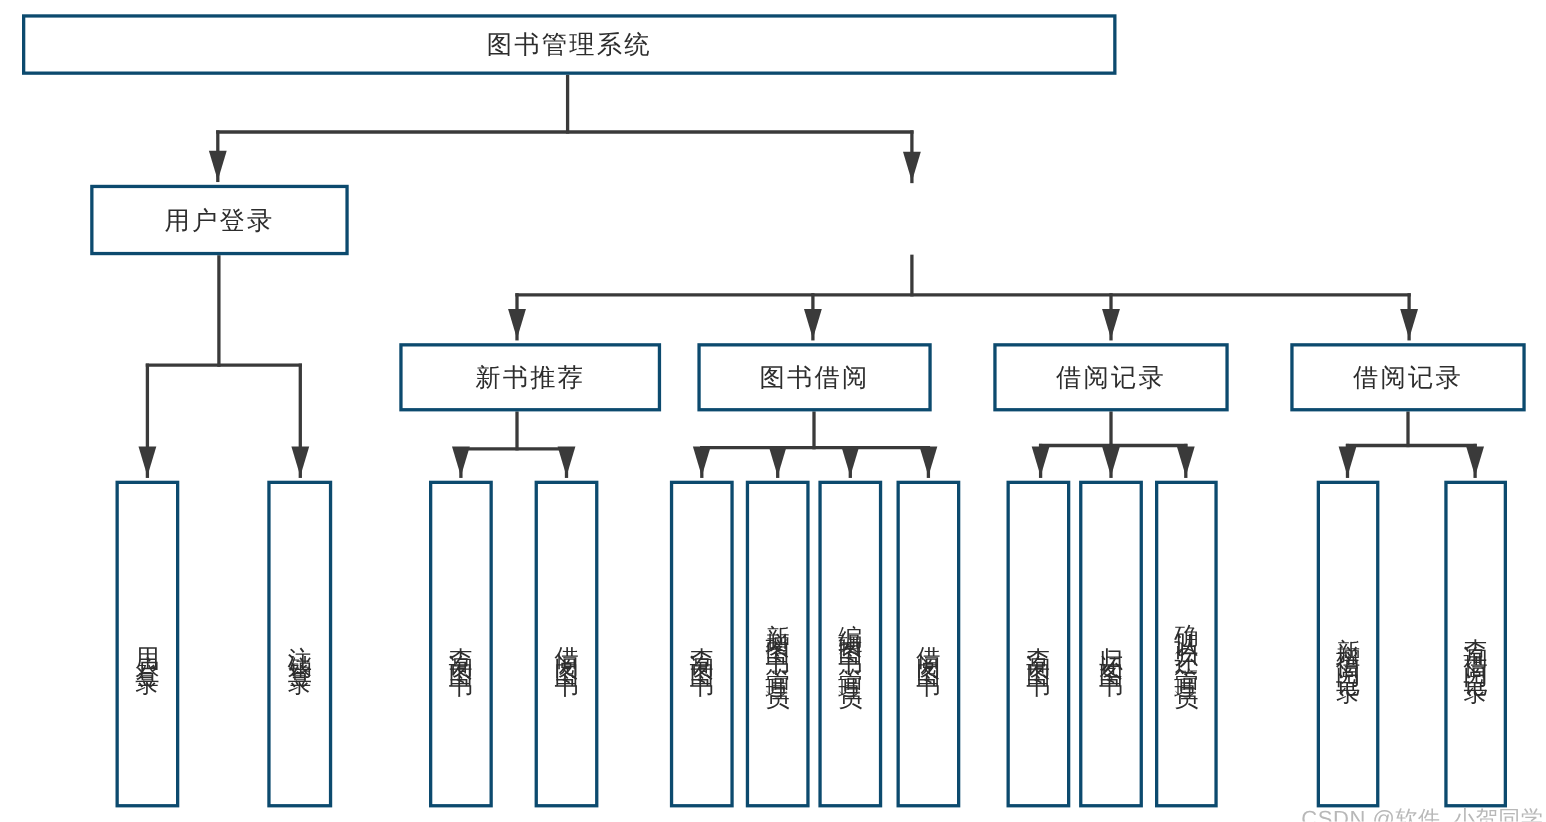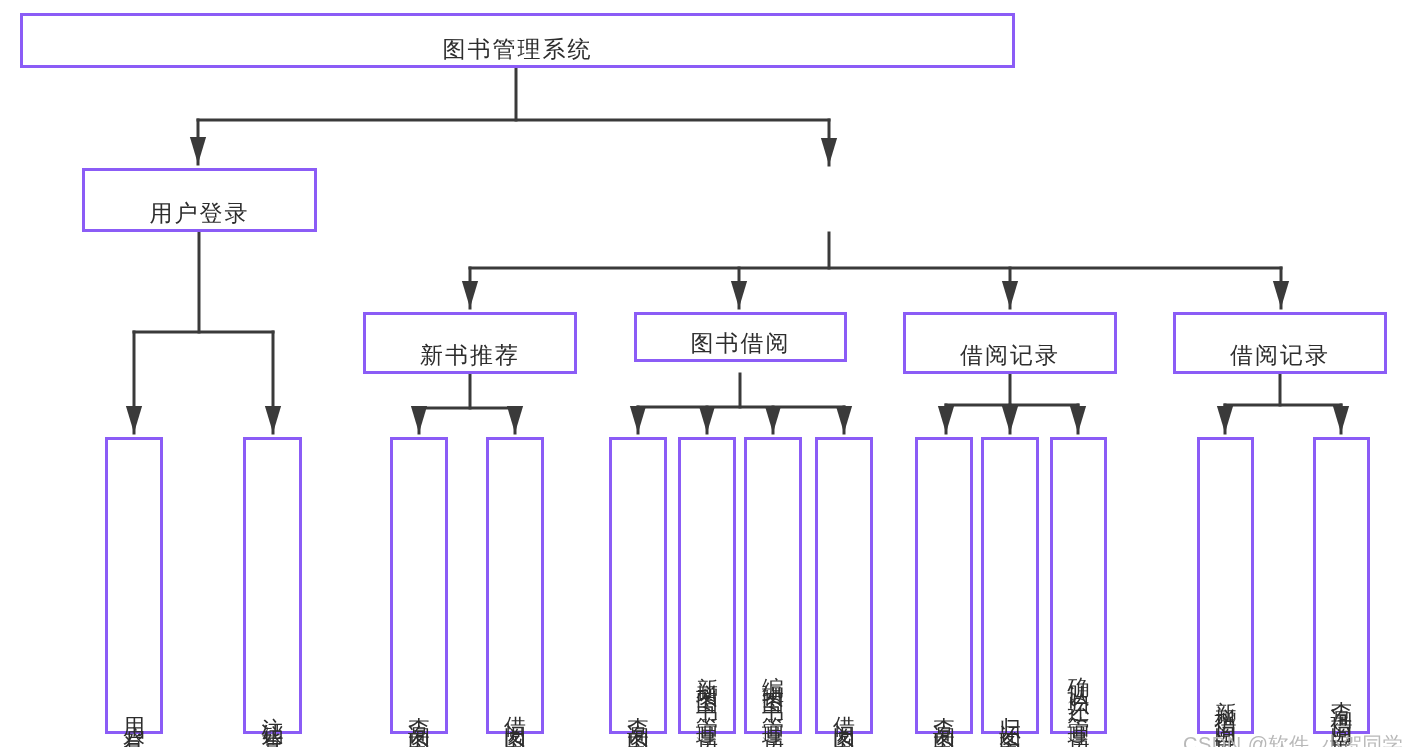--- a/index.html
+++ b/index.html
@@ -22,24 +22,24 @@
     z-index: 1;
   }
   .connectors line {
     stroke: #3a3a3a;
     stroke-width: 3;
     stroke-linecap: square;
   }
   .node {
     position: absolute;
     box-sizing: border-box;
-    border: 3px solid #8b5cf6;
+    border: 3px solid #0c4a6e;
     background: #ffffff;
     display: flex;
-    align-items: flex-end;
+    align-items: center;
     justify-content: center;
     color: #2d2d2d;
     z-index: 2;
   }
   .node.h span {
     font-size: 23px;
     letter-spacing: 2px;
     white-space: nowrap;
   }
   .node.leaf {
@@ -120,24 +120,24 @@
   </svg>
 
   <div class="node h" style="left:20px; top:13px; width:995px; height:55px;">
     <span>图书管理系统</span>
   </div>
 
   <div class="node h" style="left:82px; top:168px; width:235px; height:64px;">
     <span>用户登录</span>
   </div>
 
-  <div class="node h" style="left:363px; top:312px; width:214px; height:62px;">
+  <div class="node h" style="left:363px; top:312px; width:238px; height:62px;">
     <span>新书推荐</span>
   </div>
-  <div class="node h" style="left:634px; top:312px; width:213px; height:50px;font-family:Liberation Serif, serif;">
+  <div class="node h" style="left:634px; top:312px; width:213px; height:62px;font-family:Liberation Serif, serif;">
     <span>图书借阅</span>
   </div>
   <div class="node h" style="left:903px; top:312px; width:214px; height:62px;">
     <span>借阅记录</span>
   </div>
   <div class="node h" style="left:1173px; top:312px; width:214px; height:62px;">
     <span>借阅记录</span>
   </div>
 
   <div class="node leaf" style="left:105px; width:58px;">

